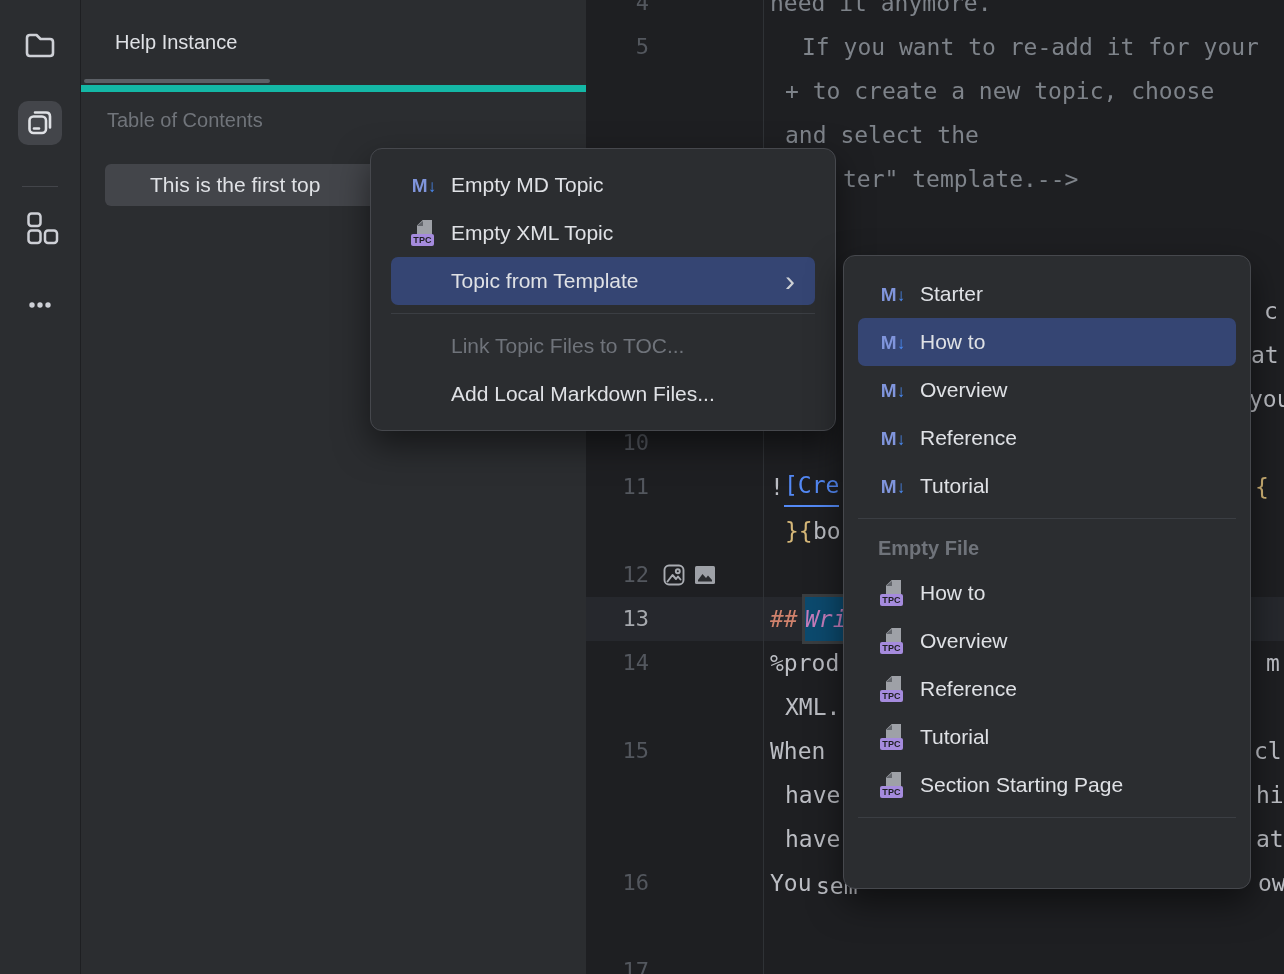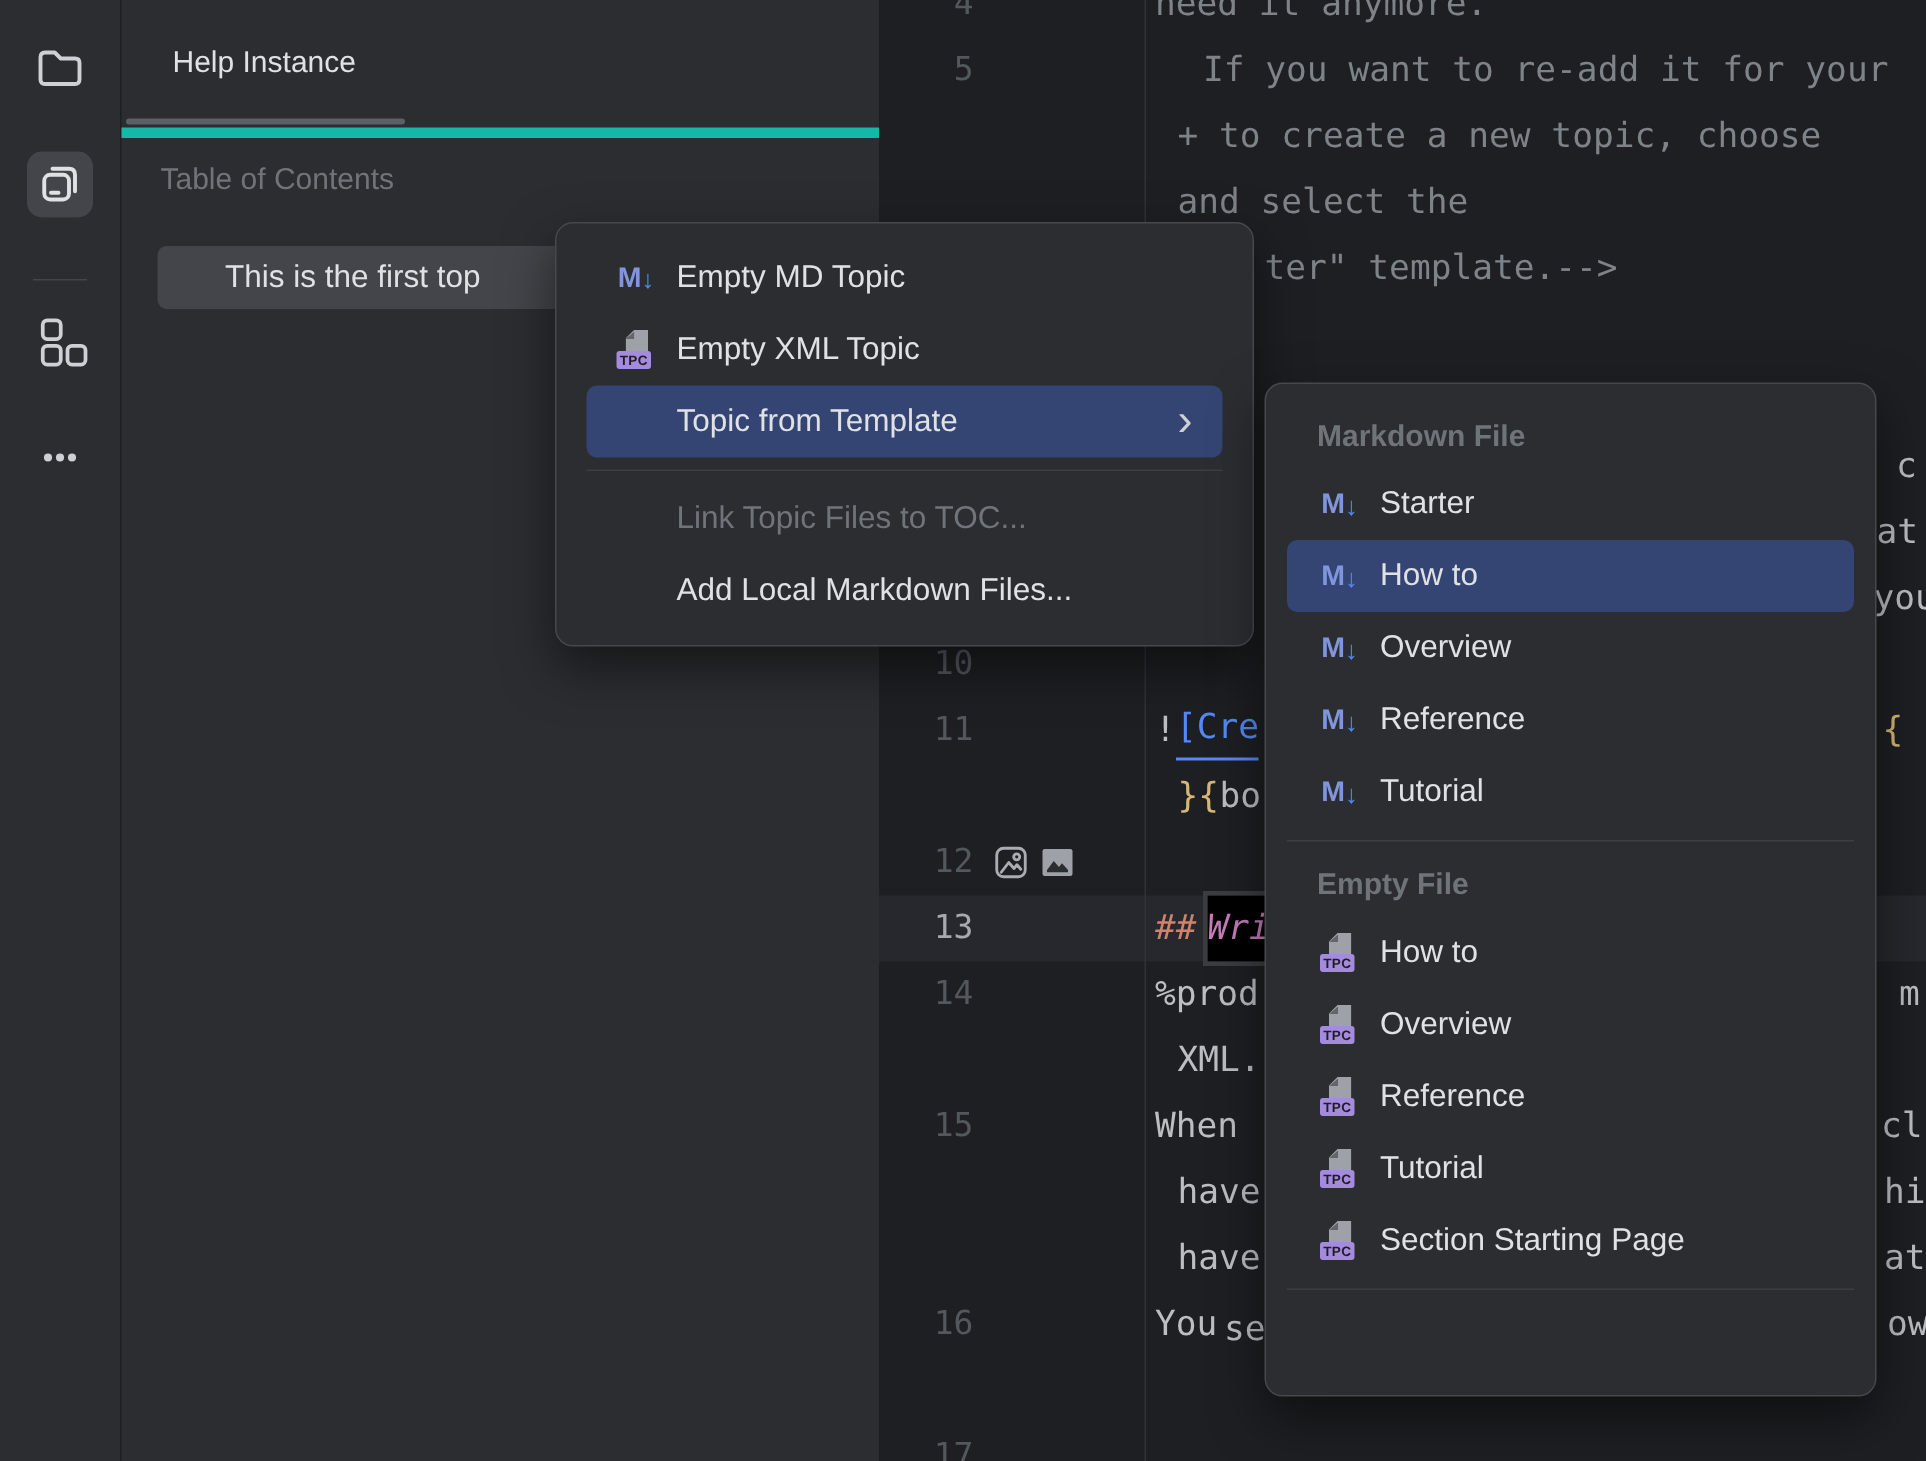--- a/index.html
+++ b/index.html
@@ -32,21 +32,21 @@
   .lineno{position:absolute;left:0;top:0;width:63px;text-align:right;font-size:22px;color:#53575E;}
   .lineno.active{color:#A6A9AE;}
   .seg{position:absolute;top:0;}
   .s-comment{color:#7E838A;}
   .s-text{color:#BCBEC4;}
   .s-link{color:#548AF7;border-bottom:2px solid #548AF7;line-height:40px;}
   .s-green{color:#6AAB73;}
   .s-yellow{color:#D5B778;}
   .s-orange{color:#D0826C;font-style:italic;}
   .s-purple{color:#C77DBB;font-style:italic;}
-  .frag{background:#000000;outline:3px solid #3A3E41;}
+  .frag{background:#0c4a6e;outline:3px solid #3A3E41;}
   .gut-ico{position:absolute;top:10px;}
 
   
   .popup{position:absolute;background:#2B2D30;border:1px solid #46484D;border-radius:12px;
          box-shadow:0 14px 34px rgba(0,0,0,.5);padding:12px 0;box-sizing:border-box;}
   #menu-new-topic{left:370px;top:148px;width:466px;z-index:50;}
   #menu-template{left:843px;top:255px;width:408px;z-index:60;padding:14px 0;}
   .menu-item{height:48px;margin:0 20px;border-radius:7px;display:flex;align-items:center;gap:12px;
              padding-left:18px;font-size:21px;color:#DFE1E5;position:relative;}
   #menu-template .menu-item{margin:0 14px;padding-left:20px;}
@@ -225,21 +225,20 @@
       <div class="menu-item disabled">
         <span class="mi-slot"></span>
         <span>Link Topic Files to TOC...</span>
       </div>
       <div class="menu-item">
         <span class="mi-slot"></span>
         <span>Add Local Markdown Files...</span>
       </div>
     </nav>
   <nav class="popup" id="menu-template">
-      <div class="menu-header">Markdown File</div>
       <div class="menu-item">
         <span class="mi-slot">
           <span class="mdico">
             <b>M</b>
             <i>↓</i>
           </span>
         </span>
         <span>Starter</span>
       </div>
       <div class="menu-item selected">

